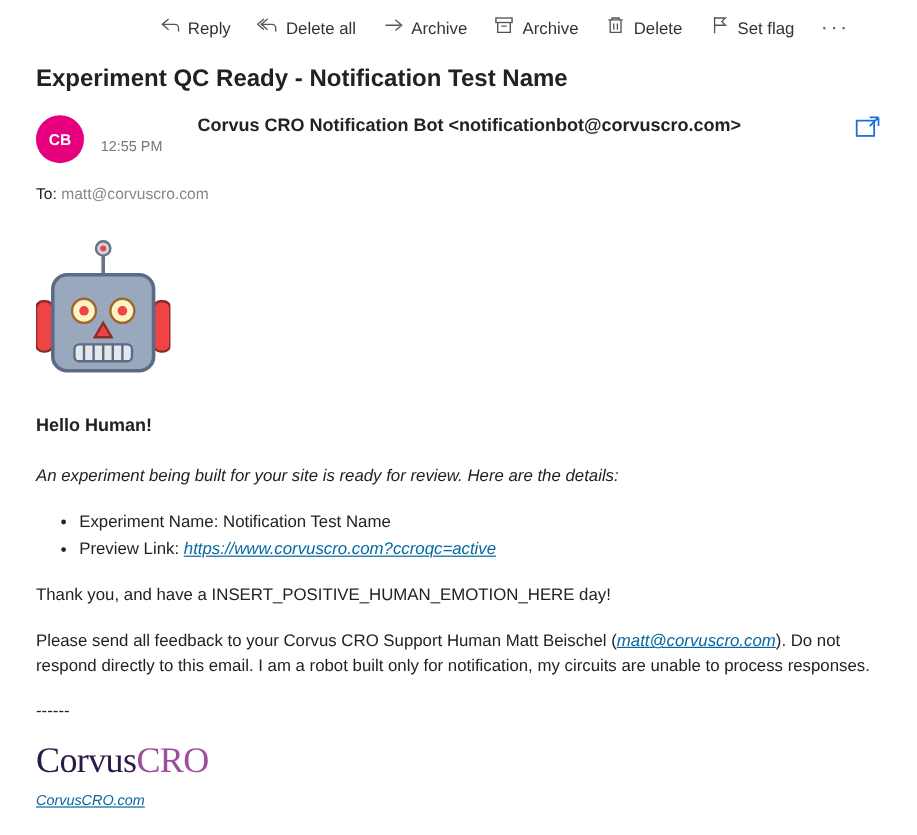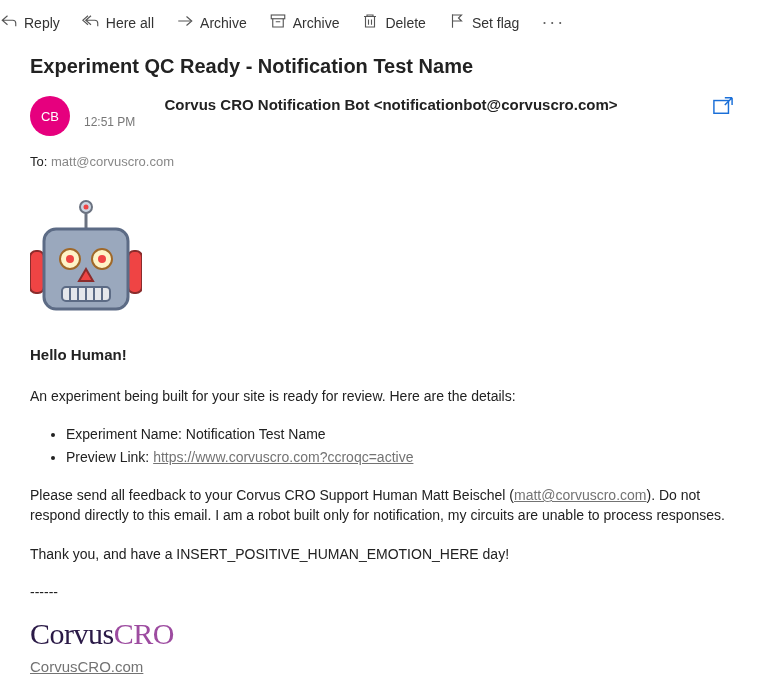--- a/index.html
+++ b/index.html
@@ -10,20 +10,21 @@
       background: #fff;
       width: 764px;
       height: 696px;
       overflow: hidden;
     }
     .toolbar {
       display: flex;
       align-items: center;
       gap: 22px;
       padding: 12px 24px 12px 0;
+      justify-content: flex-end;
       margin-right: 32px;
     }
     .toolbar-btn {
       display: inline-flex;
       align-items: center;
       gap: 6px;
       color: #333;
       cursor: pointer;
       font-size: 14px;
       background: none;
@@ -35,50 +36,50 @@
     .subject {
       font-size: 20px;
       font-weight: 600;
       color: #222;
       margin: 10px 0 18px 0;
     }
     .header-row { display: flex; align-items: flex-start; gap: 14px; margin-bottom: 18px; }
     .avatar {
       width: 40px; height: 40px; border-radius: 50%;
       background: #e6007e;
-      color: #fff; font-size: 13px; font-weight: 400;
+      color: #fff; font-size: 13px; font-weight: 700;
       display: flex; align-items: center; justify-content: center;
       flex-shrink: 0;
     }
     .sender-block { flex: 1; }
     .sender-name { font-weight: 600; font-size: 15px; color: #222; text-align: center; }
     .sender-time { font-size: 12px; color: #777; margin-top: 2px; }
     .open-ext { color: #1a6fd8; cursor: pointer; }
     .open-ext svg { width: 22px; height: 20px; }
     .to-line { font-size: 13px; color: #222; margin-bottom: 30px; }
     .to-line .to-value { color: #888; }
     .body-section { color: #222; line-height: 1.45; }
     .robot-wrap { margin: 6px 0 20px 0; }
     .hello { font-weight: 700; font-size: 15px; margin-bottom: 20px; }
-    .intro { margin-bottom: 18px; }
+    .intro { margin-bottom: 18px; font-style: italic; }
     ul.details { margin: 0 0 18px 36px; padding: 0; }
     ul.details li { margin-bottom: 2px; list-style: disc; }
     ul.details .label { font-weight: 400; }
-    a.link { color: #737373; text-decoration: underline; }
+    a.link { color: #0369a1; text-decoration: underline; font-style: italic; }
     .para { margin-bottom: 18px; }
     .divider { margin-bottom: 10px; color: #222; }
     .logo {
       font-family: Georgia, "Times New Roman", serif;
       font-size: 30px; font-weight: 400;
       letter-spacing: -0.5px;
       margin-bottom: 0;
     }
     .logo .corvus { color: #2b1a47; }
     .logo .cro { color: #9d4ca0; }
-    .site-link { font-size: 15px; }
+    .site-link { font-size: 12px; }
     
     .robot {
       width: 112px; height: 120px; position: relative;
     }
   </style>
 </head>
 <body>
 
 <div class="toolbar">
   <button class="toolbar-btn">
@@ -88,21 +89,21 @@
         </svg>
     </span>
     <span>Reply</span>
   </button>
   <button class="toolbar-btn">
     <span>
       <svg viewBox="0 0 24 24">
           <path d="M8 5 L1 11 L8 17 M12 5 L5 11 L12 17 M5 11 H17 A4 4 0 0 1 21 15 V19"></path>
         </svg>
     </span>
-    <span>Here all</span>
+    <span>Delete all</span>
   </button>
   <button class="toolbar-btn">
     <span>
       <svg viewBox="0 0 24 24">
           <path d="M3 12 H19 M14 6 L21 12 L14 18"></path>
         </svg>
     </span>
     <span>Archive</span>
   </button>
   <button class="toolbar-btn">
@@ -133,21 +134,21 @@
   <span class="more-btn">···</span>
 </div>
 
 <div class="content">
   <div class="subject">Experiment QC Ready - Notification Test Name</div>
 
   <div class="header-row">
     <div class="avatar">CB</div>
     <div class="sender-block">
       <div class="sender-name">Corvus CRO Notification Bot &lt;notificationbot@corvuscro.com&gt;</div>
-      <div class="sender-time">12:51 PM</div>
+      <div class="sender-time">12:55 PM</div>
     </div>
     <div class="open-ext">
       <svg viewBox="0 0 24 22" fill="none" stroke="#1a6fd8" stroke-width="1.6">
         <rect x="2" y="5" width="16" height="14"></rect>
         <path d="M14 2 H22 M22 2 V10 M22 2 L14 10"></path>
       </svg>
     </div>
   </div>
 
   <div class="to-line">
@@ -191,25 +192,25 @@
       <li>
         <span class="label">Experiment Name:</span>
         <span>Notification Test Name</span>
       </li>
       <li>
         <span class="label">Preview Link:</span>
         <a href="#" class="link">https://www.corvuscro.com?ccroqc=active</a>
       </li>
     </ul>
 
+    <div class="para">Thank you, and have a INSERT_POSITIVE_HUMAN_EMOTION_HERE day!</div>
+
     <div class="para">
       <span>Please send all feedback to your Corvus CRO Support Human Matt Beischel (</span><a href="#" class="link">matt@corvuscro.com</a><span>). Do not respond directly to this email. I am a robot built only for notification, my circuits are unable to process responses.</span>
     </div>
-
-    <div class="para">Thank you, and have a INSERT_POSITIVE_HUMAN_EMOTION_HERE day!</div>
 
     <div class="divider">------</div>
 
     <div class="logo">
       <span class="corvus">Corvus</span><span class="cro">CRO</span>
     </div>
     <a href="#" class="link site-link">CorvusCRO.com</a>
   </div>
 </div>
 

